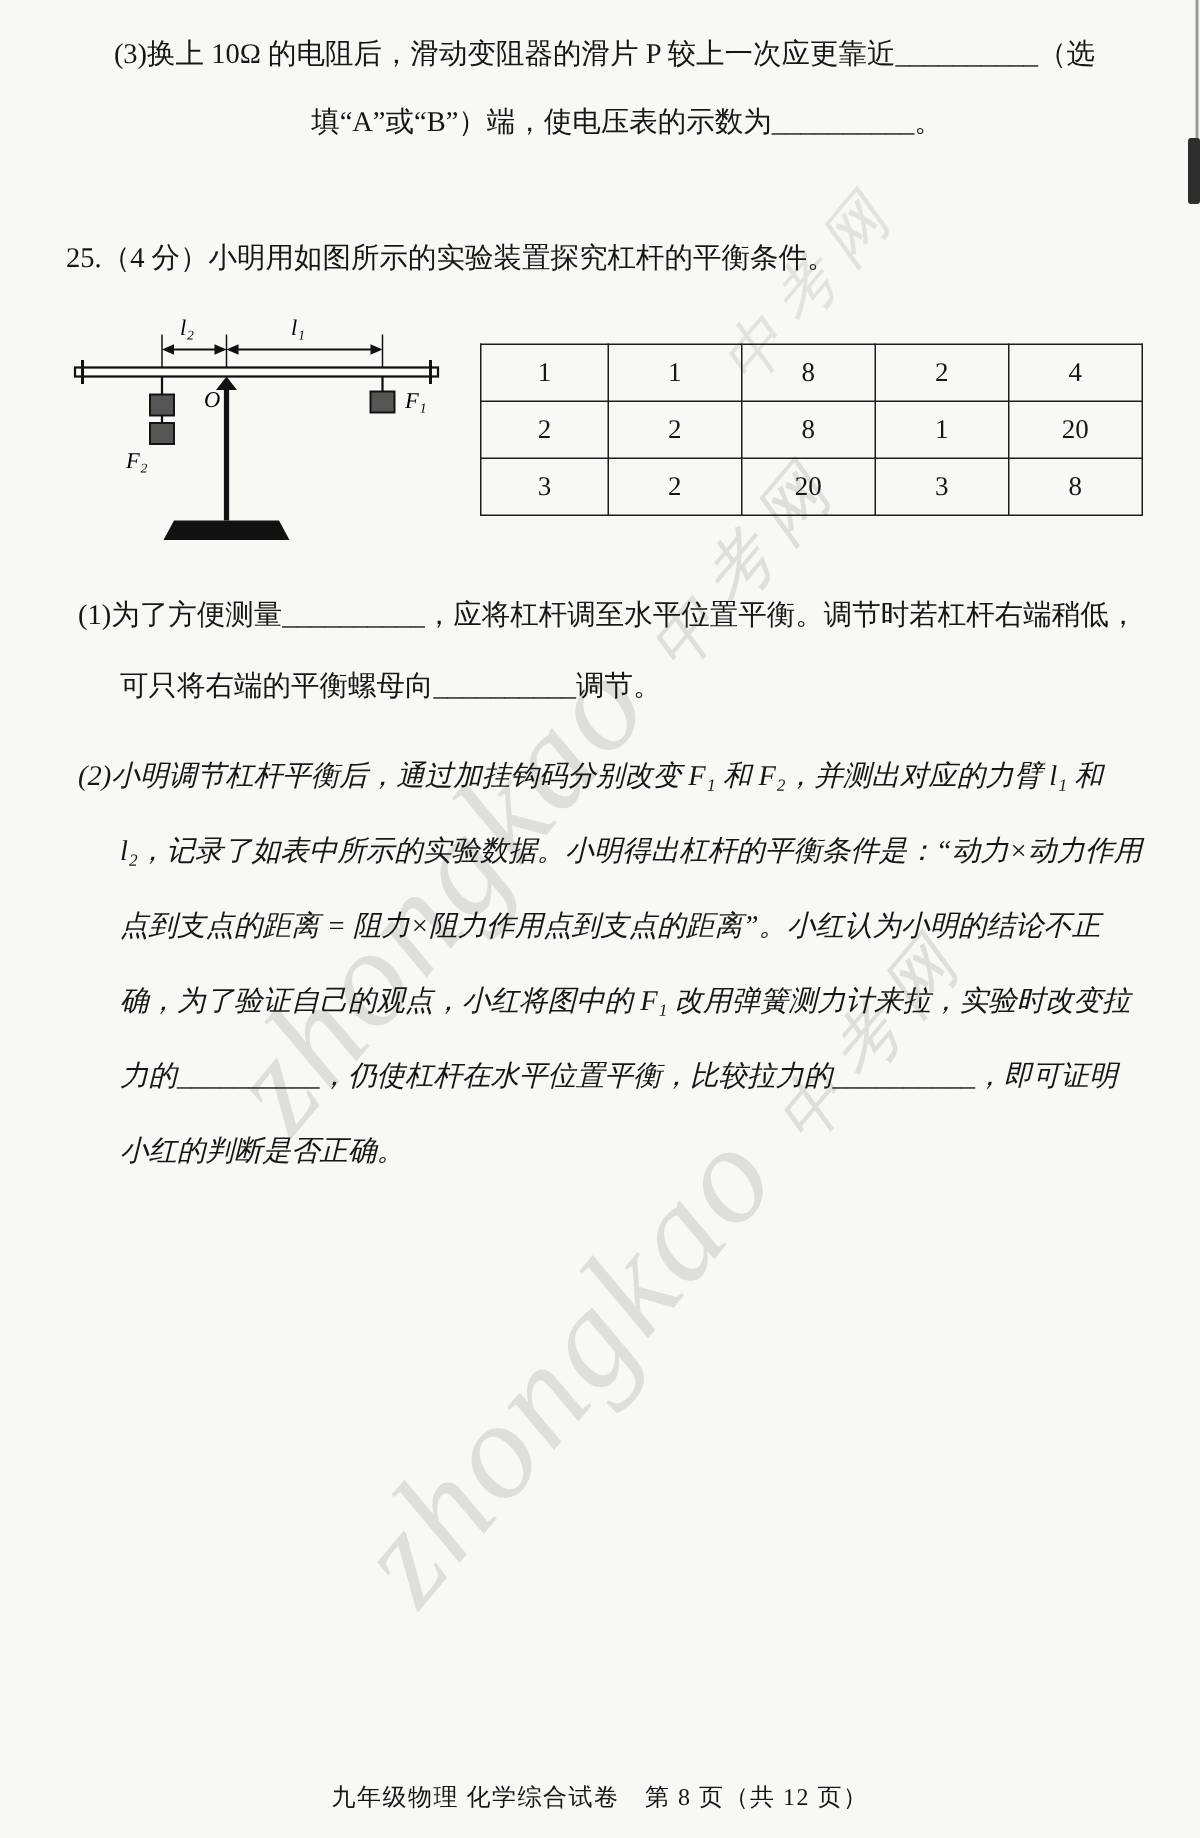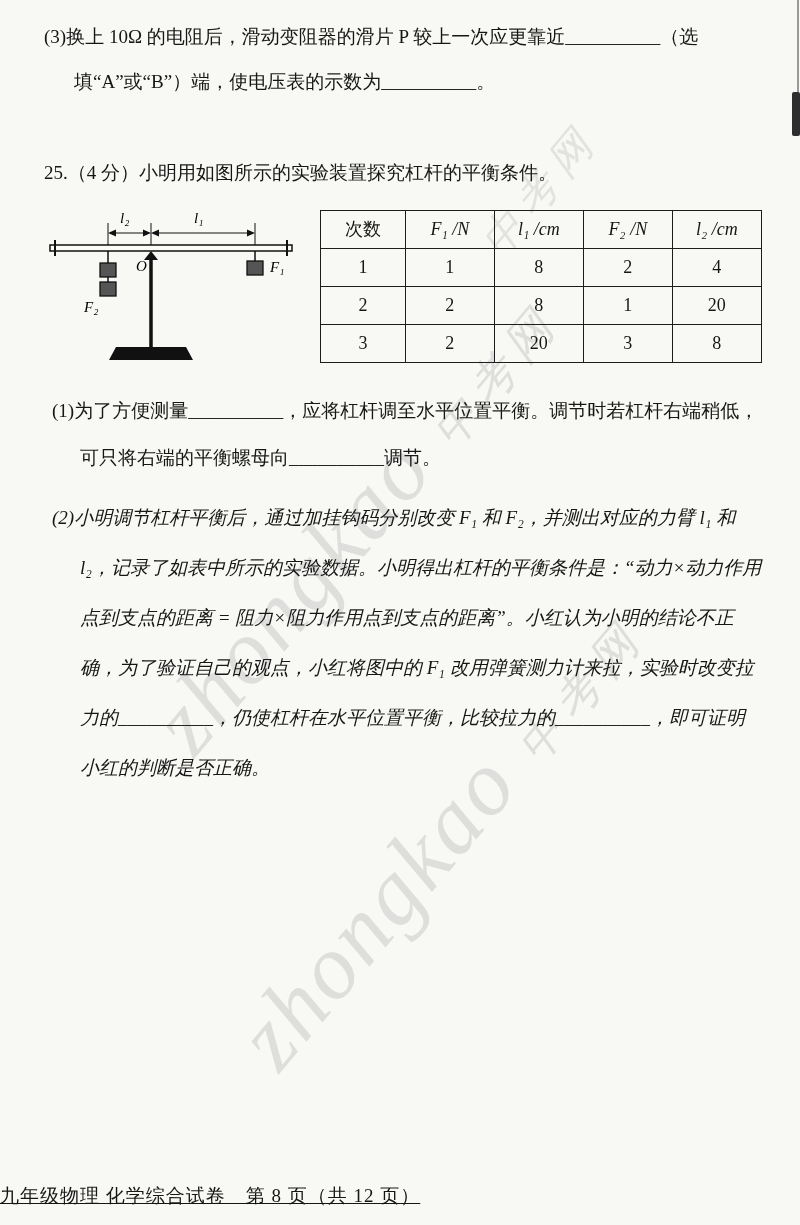--- a/index.html
+++ b/index.html
@@ -22,41 +22,41 @@
   .wm .wm-cn    { font-size:46px; letter-spacing:10px; }
   .wm1 { left:130px; top:705px; }
   .wm2 { left:215px; top:1020px; }
   .wm3 { left:468px; top:232px; opacity:.45; }
   .wm3 .wm-cn { font-size:42px; }
   
   .edge-line { position:absolute; right:1px; top:0; width:2px; height:96px; background:#9a9a9a; z-index:3; }
   .edge-blob { position:absolute; right:0; top:92px; width:8px; height:44px; background:#2e2e2e; border-radius:2px; z-index:3; }
   
   .content { position:relative; z-index:2; padding:14px 38px 0 44px; }
-  .para { line-height:45px; padding-left:30px; text-indent:-30px; }
+  .para { line-height:45px; padding-left:30px; text-indent:-30px;text-align:center; }
   .stem { line-height:45px; padding-left:38px; text-indent:-38px; }
   .q25-stem { margin-top:46px; }
   .sub { line-height:47px; margin-left:8px; padding-left:28px; text-indent:-28px; }
   .sub-tall { line-height:50px;font-style:italic; }
   .q26-stem { margin-top:40px; line-height:50px; }
   
   .figure-row { display:flex; gap:18px; align-items:center; margin:4px 0 16px 0; }
   .diagram { margin-top:10px; flex:0 0 auto; }
   .data-table { border-collapse:collapse; margin-top:2px; }
   .data-table th, .data-table td {
     border:1.6px solid #1d1d1d; text-align:center; vertical-align:middle;
     font-weight:normal; font-size:18px; height:38px;
   }
   .data-table th:first-child, .data-table td:first-child { width:92px; }
   .data-table th, .data-table td { width:96px; }
   .data-table th:not(:first-child) { font-style:italic; }
   
   .footer {
     position:absolute; left:0; bottom:16px; width:100%;
-    text-align:left; font-size:19px; z-index:2; letter-spacing:1px;text-decoration:underline;
+    text-align:center; font-size:16px; z-index:2; letter-spacing:1px;
   }
   svg text { font-family:"Liberation Serif","DejaVu Serif",serif; }
 </style>
 </head>
 <body>
 
 <div class="page">
 
   <div class="wm wm1">
     <span class="wm-latin">zhongkao</span>
@@ -112,27 +112,20 @@
         <rect x="56" y="73" width="16" height="14" fill="#555" stroke="#111" stroke-width="1.3"></rect>
         <text x="40" y="103" font-size="15" font-style="italic">F₂</text>
 
         <line x1="211" y1="42" x2="211" y2="52" stroke="#111" stroke-width="1.5"></line>
         <rect x="203" y="52" width="16" height="14" fill="#555" stroke="#111" stroke-width="1.3"></rect>
         <text x="226" y="63" font-size="15" font-style="italic">F₁</text>
       </svg>
 
       <table class="data-table">
         <tbody>
-            <tr>
-          <th>次数</th>
-          <th>F₁ /N</th>
-          <th>l₁ /cm</th>
-          <th>F₂ /N</th>
-          <th>l₂ /cm</th>
-        </tr>
         <tr>
           <td>1</td>
           <td>1</td>
           <td>8</td>
           <td>2</td>
           <td>4</td>
         </tr>
         <tr>
           <td>2</td>
           <td>2</td>

